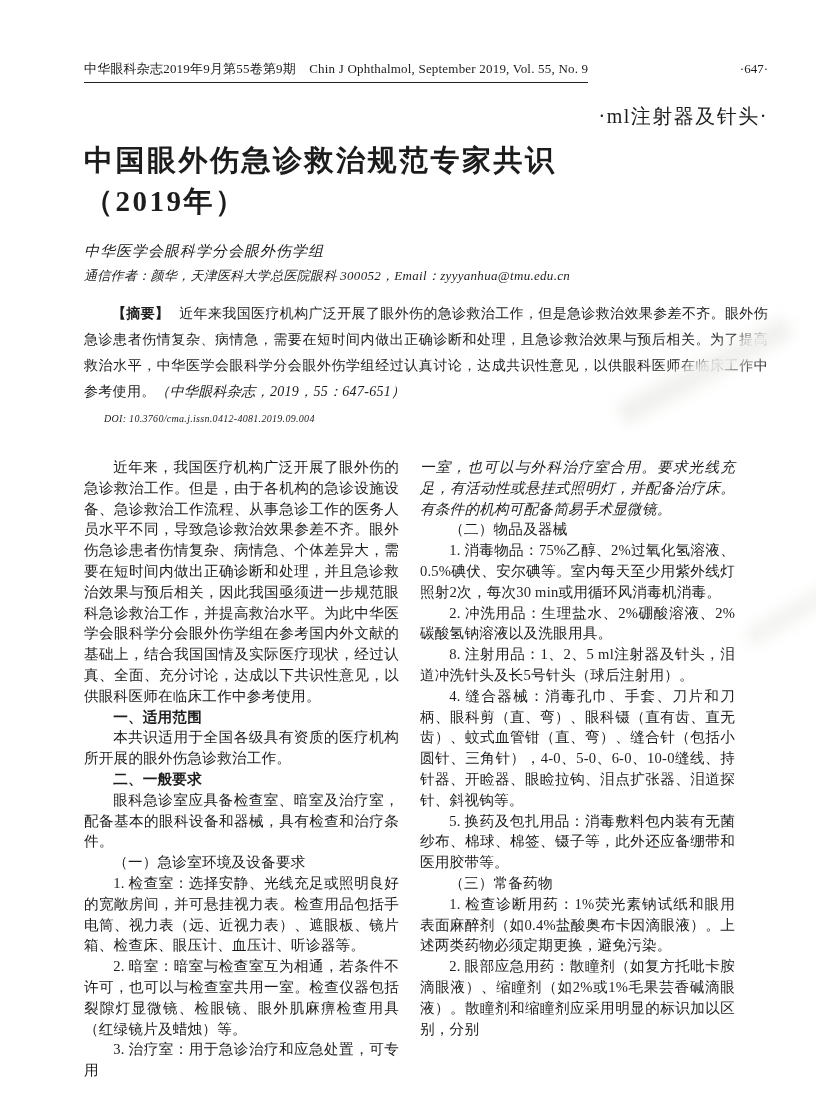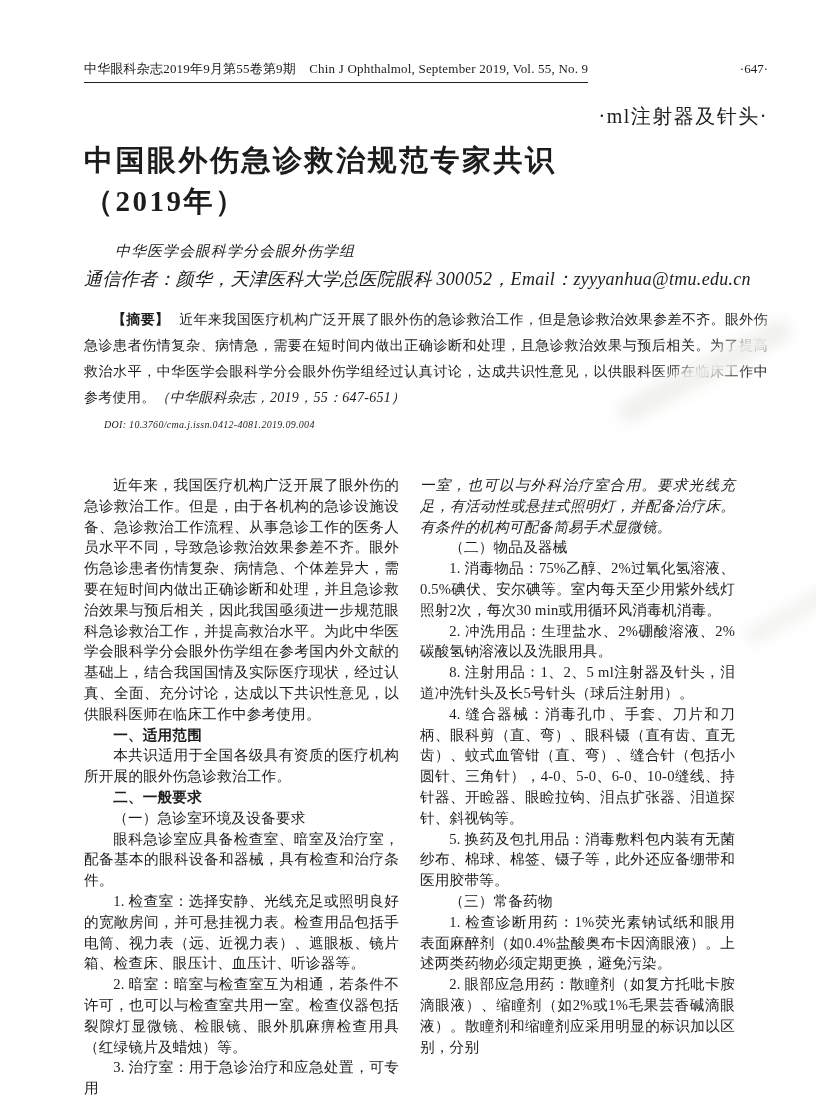--- a/index.html
+++ b/index.html
@@ -20,30 +20,30 @@
   .artifact-2 { left:740px; top:600px; width:120px; height:18px; transform:rotate(-30deg); opacity:.8; }
 
   .journal-header { display:flex; justify-content:space-between; align-items:flex-start; font-size:13px; }
   .journal-line { border-bottom:1.5px solid #222; padding-bottom:4px; letter-spacing:.2px; }
   .page-number { font-size:13px; padding-top:1px; }
 
   .section-label { text-align:right; font-size:20px; margin-top:20px; letter-spacing:1.5px; font-weight:500; }
 
   .article-title { margin-top:10px; font-size:29px; font-weight:bold; line-height:41px; letter-spacing:2.5px; }
 
-  .author-group { margin-top:20px; font-size:15px; font-style:italic; letter-spacing:1px;margin-left:31px; }
-  .correspondence { margin-top:6px; font-size:18px; font-style:italic; letter-spacing:.3px; }
+  .author-group { margin-top:20px; font-size:15px; font-style:italic; letter-spacing:1px; }
+  .correspondence { margin-top:6px; font-size:13px; font-style:italic; letter-spacing:.3px; }
 
   .abstract { margin-top:16px; font-size:14px; line-height:26px; text-align:justify; letter-spacing:.3px; }
   .abstract-text { margin:0; text-indent:2em; }
   .ab-label { font-weight:bold; margin-right:.7em; }
   .ab-citation { font-style:italic; }
   .doi-line { margin:2px 0 0 0; text-indent:2em; font-size:10px; line-height:24px;font-style:italic; }
 
-  .columns { display:flex; gap:21px; margin-top:38px; font-size:14.6px; line-height:20.8px; }
+  .columns { display:flex; gap:21px; margin-top:26px; font-size:14.6px; line-height:20.8px; }
   .col { width:315px; }
   .para { margin:0; text-align:justify; letter-spacing:.2px; }
   .para.indent { text-indent:2em; }
   .para.noindent { text-indent:0;font-style:italic; }
   .para.h1 { text-indent:2em; font-weight:bold; }
   .para.h2 { text-indent:2em; }
 </style>
 </head>
 <body>
 
@@ -71,22 +71,22 @@
     <p class="abstract-text"><span class="ab-label">【摘要】</span><span>近年来我国医疗机构广泛开展了眼外伤的急诊救治工作，但是急诊救治效果参差不齐。眼外伤急诊患者伤情复杂、病情急，需要在短时间内做出正确诊断和处理，且急诊救治效果与预后相关。为了提高救治水平，中华医学会眼科学分会眼外伤学组经过认真讨论，达成共识性意见，以供眼科医师在临床工作中参考使用。</span><span class="ab-citation">（中华眼科杂志，2019，55：647-651）</span></p>
     <p class="doi-line">DOI: 10.3760/cma.j.issn.0412-4081.2019.09.004</p>
   </div>
 
   <div class="columns">
     <div class="col">
         <p class="para indent">近年来，我国医疗机构广泛开展了眼外伤的急诊救治工作。但是，由于各机构的急诊设施设备、急诊救治工作流程、从事急诊工作的医务人员水平不同，导致急诊救治效果参差不齐。眼外伤急诊患者伤情复杂、病情急、个体差异大，需要在短时间内做出正确诊断和处理，并且急诊救治效果与预后相关，因此我国亟须进一步规范眼科急诊救治工作，并提高救治水平。为此中华医学会眼科学分会眼外伤学组在参考国内外文献的基础上，结合我国国情及实际医疗现状，经过认真、全面、充分讨论，达成以下共识性意见，以供眼科医师在临床工作中参考使用。</p>
         <p class="para h1">一、适用范围</p>
         <p class="para indent">本共识适用于全国各级具有资质的医疗机构所开展的眼外伤急诊救治工作。</p>
         <p class="para h1">二、一般要求</p>
+        <p class="para indent">眼科急诊室应具备检查室、暗室及治疗室，配备基本的眼科设备和器械，具有检查和治疗条件。</p>
         <p class="para h2">（一）急诊室环境及设备要求</p>
-        <p class="para indent">眼科急诊室应具备检查室、暗室及治疗室，配备基本的眼科设备和器械，具有检查和治疗条件。</p>
         <p class="para indent">1. 检查室：选择安静、光线充足或照明良好的宽敞房间，并可悬挂视力表。检查用品包括手电筒、视力表（远、近视力表）、遮眼板、镜片箱、检查床、眼压计、血压计、听诊器等。</p>
         <p class="para indent">2. 暗室：暗室与检查室互为相通，若条件不许可，也可以与检查室共用一室。检查仪器包括裂隙灯显微镜、检眼镜、眼外肌麻痹检查用具（红绿镜片及蜡烛）等。</p>
         <p class="para indent">3. 治疗室：用于急诊治疗和应急处置，可专用</p>
       </div>
     <div class="col">
         <p class="para noindent">一室，也可以与外科治疗室合用。要求光线充足，有活动性或悬挂式照明灯，并配备治疗床。有条件的机构可配备简易手术显微镜。</p>
         <p class="para h2">（二）物品及器械</p>
         <p class="para indent">1. 消毒物品：75%乙醇、2%过氧化氢溶液、0.5%碘伏、安尔碘等。室内每天至少用紫外线灯照射2次，每次30 min或用循环风消毒机消毒。</p>
         <p class="para indent">2. 冲洗用品：生理盐水、2%硼酸溶液、2%碳酸氢钠溶液以及洗眼用具。</p>
         <p class="para indent">8. 注射用品：1、2、5 ml注射器及针头，泪道冲洗针头及长5号针头（球后注射用）。</p>

